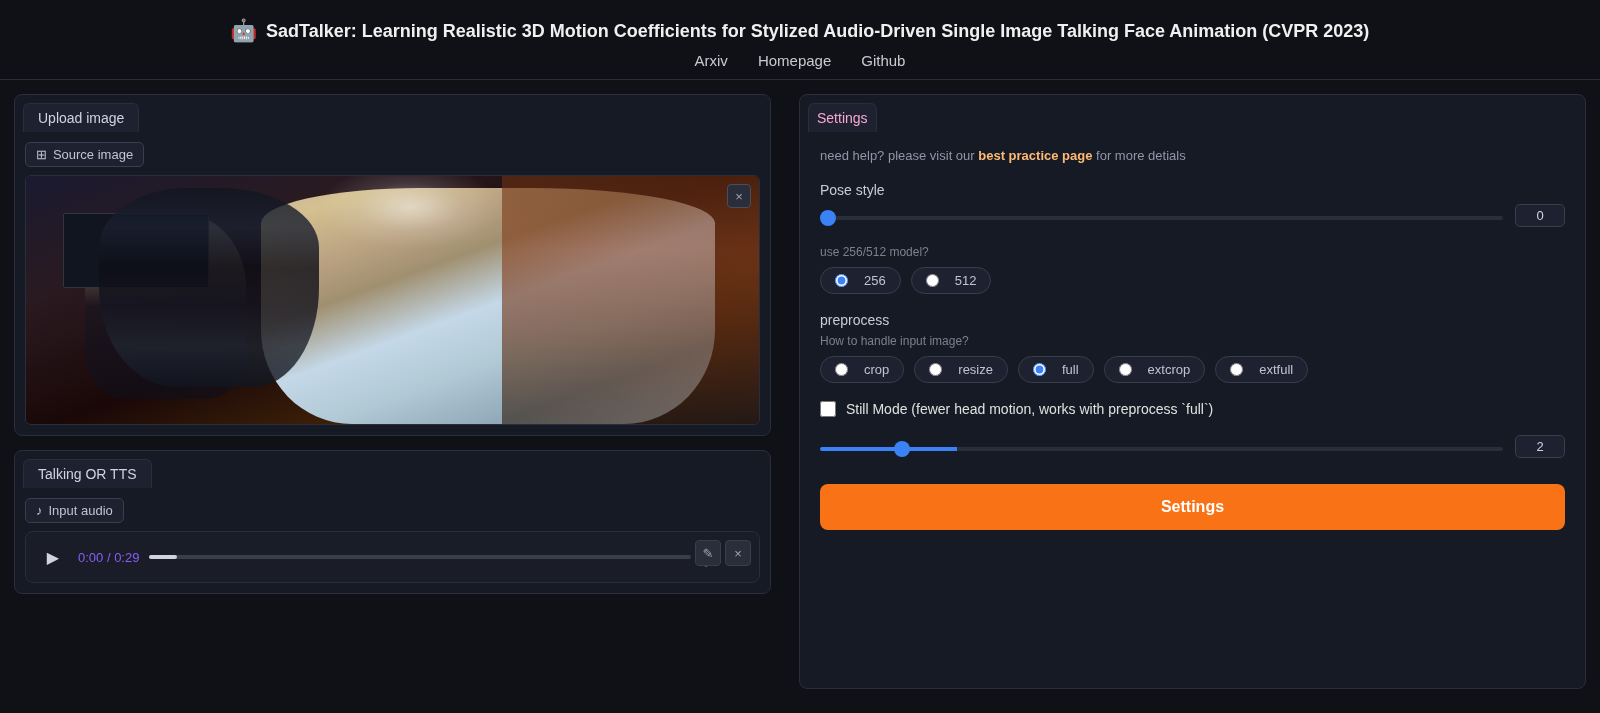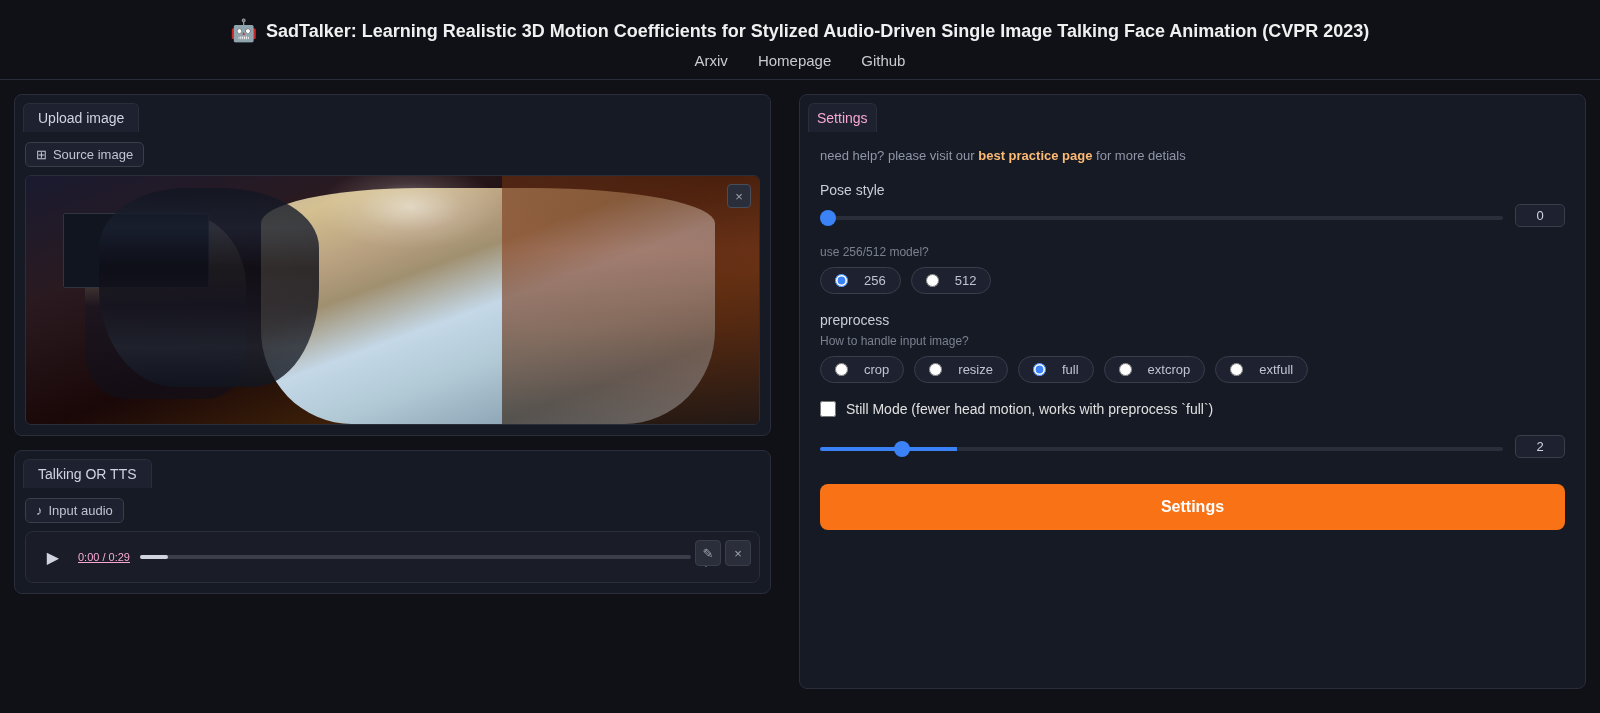--- a/index.html
+++ b/index.html
@@ -375,24 +375,23 @@
       border: none;
       cursor: pointer;
       color: #d0d4e0;
       font-size: 16px;
       display: flex;
       align-items: center;
       justify-content: center;
     }
 
     .audio-time {
-      font-size: 11px;
-      color: #f9a8d4;
+      font-size: 13px;
+      color: #8b5cf6;
       white-space: nowrap;
-      text-decoration: underline;
     }
 
     .audio-progress-bar {
       flex: 1;
       height: 4px;
       background: #3a3d4a;
       border-radius: 2px;
       position: relative;
       cursor: pointer;
     }

